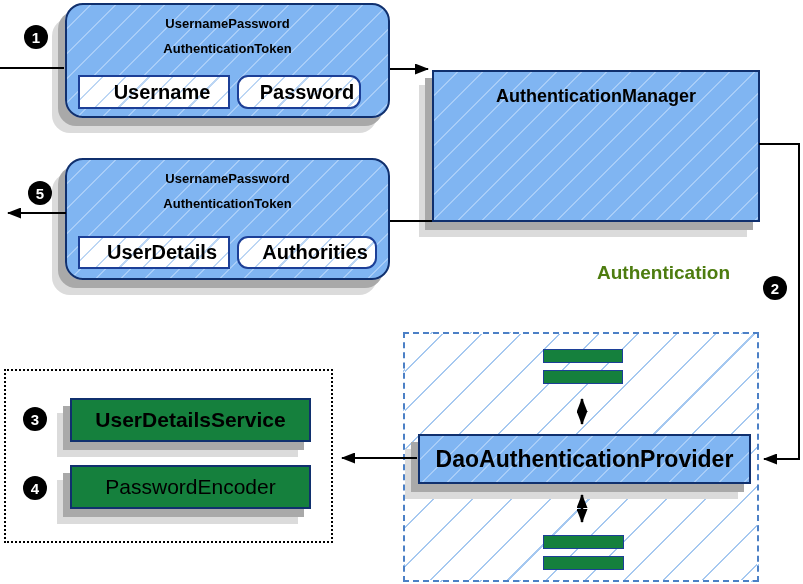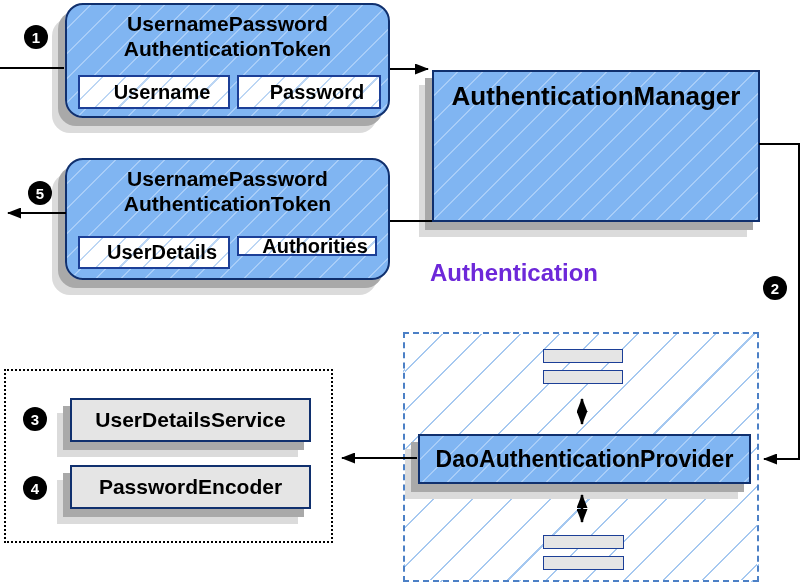--- a/index.html
+++ b/index.html
@@ -20,37 +20,37 @@
   }
   .hatch-white {
     background: repeating-linear-gradient(135deg,
       #FFFFFF 0px, #FFFFFF 15px, #BCD6F4 15px, #BCD6F4 16.5px);
     padding-left: 16px;
   }
   .hatch-white-lg {
     background: repeating-linear-gradient(135deg,
       #FFFFFF 0px, #FFFFFF 26px, #A5C8F0 26px, #A5C8F0 27.5px);
   }
-  .plain-blue { background: #e5e5e5; }
+  .plain-blue { background: #15803d; }
 
   .shadowed { box-shadow: -7px 8px 0 0 #A9A9A9, -13px 15px 0 0 #DBDBDB; }
 
   
   .token-box {
     border: 2.5px solid #10306E;
     border-radius: 18px;
     z-index: 2;
   }
   .rect-box { border: 2.5px solid #10306E; z-index: 2; }
   .inner-field {
     border: 2px solid #1C3F97;
     display: flex; align-items: center; justify-content: center;
     font-weight: bold; font-size: 20px; color: #000; z-index: 3;
   }
-  .title { text-align: center; font-weight: bold; font-size: 21px;
+  .title { text-align: center; font-weight: bold; font-size: 13px;
            line-height: 25px; color: #000; padding-top: 6px; }
   .center-flex { display: flex; align-items: center; justify-content: center; }
 
   .bar { border: 1.5px solid #1C3F97; z-index: 3; }
 
   .badge {
     width: 24px; height: 24px; border-radius: 50%;
     background: #000; color: #fff;
     font-weight: bold; font-size: 15px;
     display: flex; align-items: center; justify-content: center;
@@ -59,77 +59,77 @@
 
   .dashed-group {
     border: 2.5px dashed #4C80C6;
     z-index: 1;
   }
   .dotted-group {
     border: 2.5px dotted #000000;
     z-index: 1;
   }
   .group-label {
-    text-align: left; font-weight: bold; font-size: 24px;
-    line-height: 25px; color: #6d28d9; z-index: 2;
+    text-align: right; font-weight: bold; font-size: 19px;
+    line-height: 25px; color: #4d7c0f; z-index: 2;
   }
   #connector-svg { position: absolute; left: 0; top: 0; z-index: 5; pointer-events: none; }
 </style>
 </head>
 <body>
 
 <div id="canvas">
 
   <div class="badge abs" style="left:24px; top:25px;">1</div>
   <div class="badge abs" style="left:763px; top:276px;">2</div>
   <div class="badge abs" style="left:23px; top:407px;">3</div>
   <div class="badge abs" style="left:23px; top:476px;">4</div>
   <div class="badge abs" style="left:28px; top:181px;">5</div>
 
   <div class="abs token-box hatch-blue shadowed" style="left:65px; top:3px; width:325px; height:115px;">
     <div class="title">
       <span style="display:block">UsernamePassword</span>
       <span style="display:block">AuthenticationToken</span>
     </div>
     <div class="abs inner-field hatch-white" style="left:11px; top:70px; width:152px; height:34px;">Username</div>
-    <div class="abs inner-field hatch-white" style="left:170px; top:70px; width:144px; height:34px;">Password</div>
+    <div class="abs inner-field hatch-white" style="left:170px; top:70px; width:124px; height:34px;border-radius:11px;">Password</div>
   </div>
 
   <div class="abs rect-box hatch-blue shadowed" style="left:432px; top:70px; width:328px; height:152px;">
-    <div class="title" style="padding-top:12px; font-size:26px;">AuthenticationManager</div>
+    <div class="title" style="padding-top:12px; font-size:18px;">AuthenticationManager</div>
   </div>
 
   <div class="abs token-box hatch-blue shadowed" style="left:65px; top:158px; width:325px; height:122px;">
     <div class="title">
       <span style="display:block">UsernamePassword</span>
       <span style="display:block">AuthenticationToken</span>
     </div>
     <div class="abs inner-field hatch-white" style="left:11px; top:76px; width:152px; height:33px;">UserDetails</div>
-    <div class="abs inner-field hatch-white" style="left:170px; top:76px; width:140px; height:20px;">Authorities</div>
+    <div class="abs inner-field hatch-white" style="left:170px; top:76px; width:140px; height:33px;border-radius:11px;">Authorities</div>
   </div>
 
   <div class="abs group-label" style="left:430px; top:260px; width:300px;">
     <span style="display:block">Authentication</span>
   </div>
 
   <div class="abs dashed-group hatch-white-lg" style="left:403px; top:332px; width:356px; height:250px;"></div>
 
   <div class="abs bar plain-blue" style="left:543px; top:349px; width:80px; height:14px;"></div>
   <div class="abs bar plain-blue" style="left:543px; top:370px; width:80px; height:14px;"></div>
 
   <div class="abs rect-box hatch-blue shadowed center-flex" style="left:418px; top:434px; width:333px; height:50px; font-weight:bold; font-size:23px; border-width:2px;">DaoAuthenticationProvider</div>
 
   <div class="abs bar plain-blue" style="left:543px; top:535px; width:81px; height:14px;"></div>
   <div class="abs bar plain-blue" style="left:543px; top:556px; width:81px; height:14px;"></div>
 
   <div class="abs dotted-group" style="left:4px; top:369px; width:329px; height:174px;"></div>
 
   <div class="abs rect-box plain-blue shadowed center-flex" style="left:70px; top:398px; width:241px; height:44px; font-weight:bold; font-size:21px; border-width:2px;">UserDetailsService</div>
 
-  <div class="abs rect-box plain-blue shadowed center-flex" style="left:70px; top:465px; width:241px; height:44px; font-weight:bold; font-size:21px; border-width:2px;">PasswordEncoder</div>
+  <div class="abs rect-box plain-blue shadowed center-flex" style="left:70px; top:465px; width:241px; height:44px; font-weight:normal; font-size:21px; border-width:2px;">PasswordEncoder</div>
 
   <svg id="connector-svg" width="803" height="584" viewBox="0 0 803 584">
     <defs>
       <marker id="arrowhead" markerUnits="userSpaceOnUse" markerWidth="14" markerHeight="11" viewBox="0 0 14 11" refX="13" refY="5.5" orient="auto-start-reverse">
         <path d="M0,0 L14,5.5 L0,11 Z" fill="#000"></path>
       </marker>
     </defs>
     <path d="M0 68 H64" stroke="#000" stroke-width="2" fill="none"></path>
     <path d="M390 69 H428" stroke="#000" stroke-width="2" fill="none" marker-end="url(#arrowhead)"></path>
     <path d="M66 213 H8" stroke="#000" stroke-width="2" fill="none" marker-end="url(#arrowhead)"></path>

